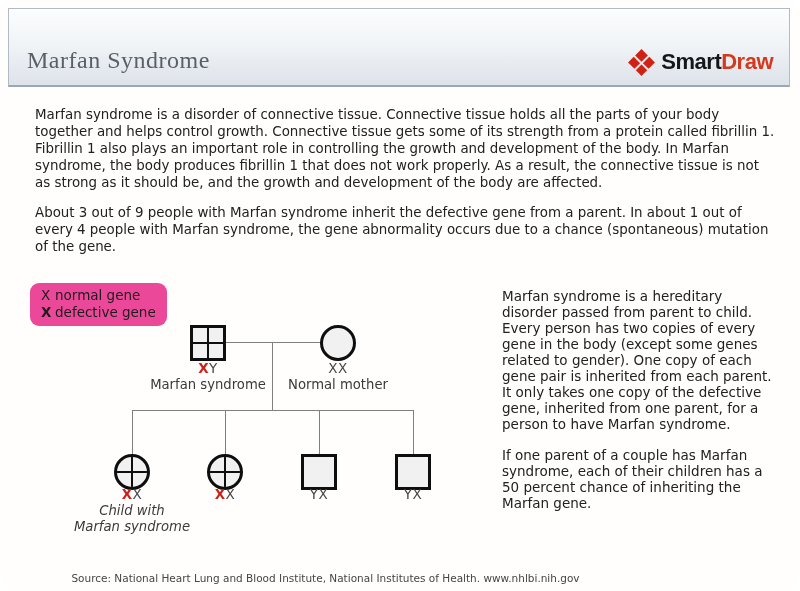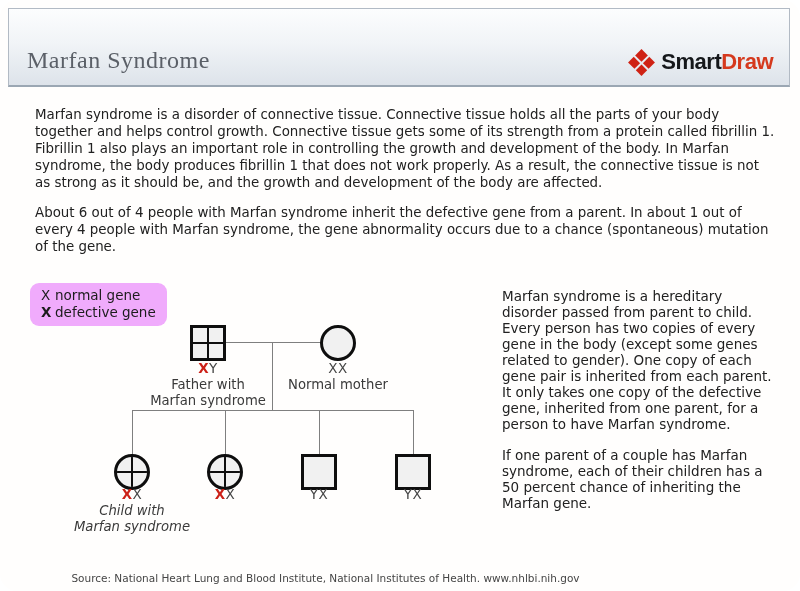--- a/index.html
+++ b/index.html
@@ -33,21 +33,21 @@
   .logo-draw{color:#d5391d;}
   
   .intro{
     position:absolute;left:35px;top:106px;width:742px;
     font-size:13.4px;line-height:17px;color:#212121;
   }
   .intro p{margin:0 0 13px 0;}
   
   .legend{
     position:absolute;left:30px;top:283px;
-    background:#f0abfc;border-radius:9px;padding:4px 11px 5px 11px;
+    background:#ec4899;border-radius:9px;padding:4px 11px 5px 11px;
     font-size:13.5px;line-height:17px;color:#1c1c1c;
   }
   .legend .sym{display:inline-block;width:14px;}
   .legend .bold{font-weight:bold;}
   
   .pedigree{position:absolute;left:0;top:0;width:800px;height:591px;}
   .pline{position:absolute;background:#7f7f7f;}
   .sym-box{
     position:absolute;width:30px;height:30px;border:3px solid #0e0e0e;
     background:#f1f1f1;overflow:hidden;
@@ -88,21 +88,21 @@
           <span></span>
           <span></span>
           <span></span>
       </div>
       <div class="logo-text"><span class="logo-smart">Smart</span><span class="logo-draw">Draw</span></div>
     </div>
   </div>
 
   <div class="intro">
     <p>Marfan syndrome is a disorder of connective tissue. Connective tissue holds all the parts of your body together and helps control growth. Connective tissue gets some of its strength from a protein called fibrillin 1. Fibrillin 1 also plays an important role in controlling the growth and development of the body. In Marfan syndrome, the body produces fibrillin 1 that does not work properly. As a result, the connective tissue is not as strong as it should be, and the growth and development of the body are affected.</p>
-    <p>About 6 out of 4 people with Marfan syndrome inherit the defective gene from a parent. In about 1 out of every 4 people with Marfan syndrome, the gene abnormality occurs due to a chance (spontaneous) mutation of the gene.</p>
+    <p>About 3 out of 9 people with Marfan syndrome inherit the defective gene from a parent. In about 1 out of every 4 people with Marfan syndrome, the gene abnormality occurs due to a chance (spontaneous) mutation of the gene.</p>
   </div>
 
   <div class="legend">
     <div><span class="sym">X</span><span>normal gene</span></div>
     <div><span class="sym bold">X</span><span>defective gene</span></div>
   </div>
 
   <div class="pedigree">
 
     <div class="pline" style="left:224px;top:342px;width:98px;height:1px;"></div>
@@ -112,21 +112,20 @@
     <div class="pline" style="left:225px;top:410px;width:1px;height:46px;"></div>
     <div class="pline" style="left:319px;top:410px;width:1px;height:46px;"></div>
     <div class="pline" style="left:413px;top:410px;width:1px;height:46px;"></div>
 
     <div class="sym-box" style="left:190px;top:325px;">
       <div class="cross-v"></div>
       <div class="cross-h"></div>
     </div>
     <div class="geno" style="left:168px;top:360px;"><span class="def">X</span><span>Y</span></div>
     <div class="caption" style="left:128px;top:377px;width:160px;">
-      <div>Father with</div>
       <div>Marfan syndrome</div>
     </div>
 
     <div class="sym-box circle" style="left:320px;top:325px;"></div>
     <div class="geno" style="left:298px;top:360px;">XX</div>
     <div class="caption" style="left:258px;top:377px;width:160px;text-align:center;">Normal mother</div>
 
     <div class="sym-box circle" style="left:114px;top:454px;">
       <div class="cross-v"></div>
       <div class="cross-h"></div>

